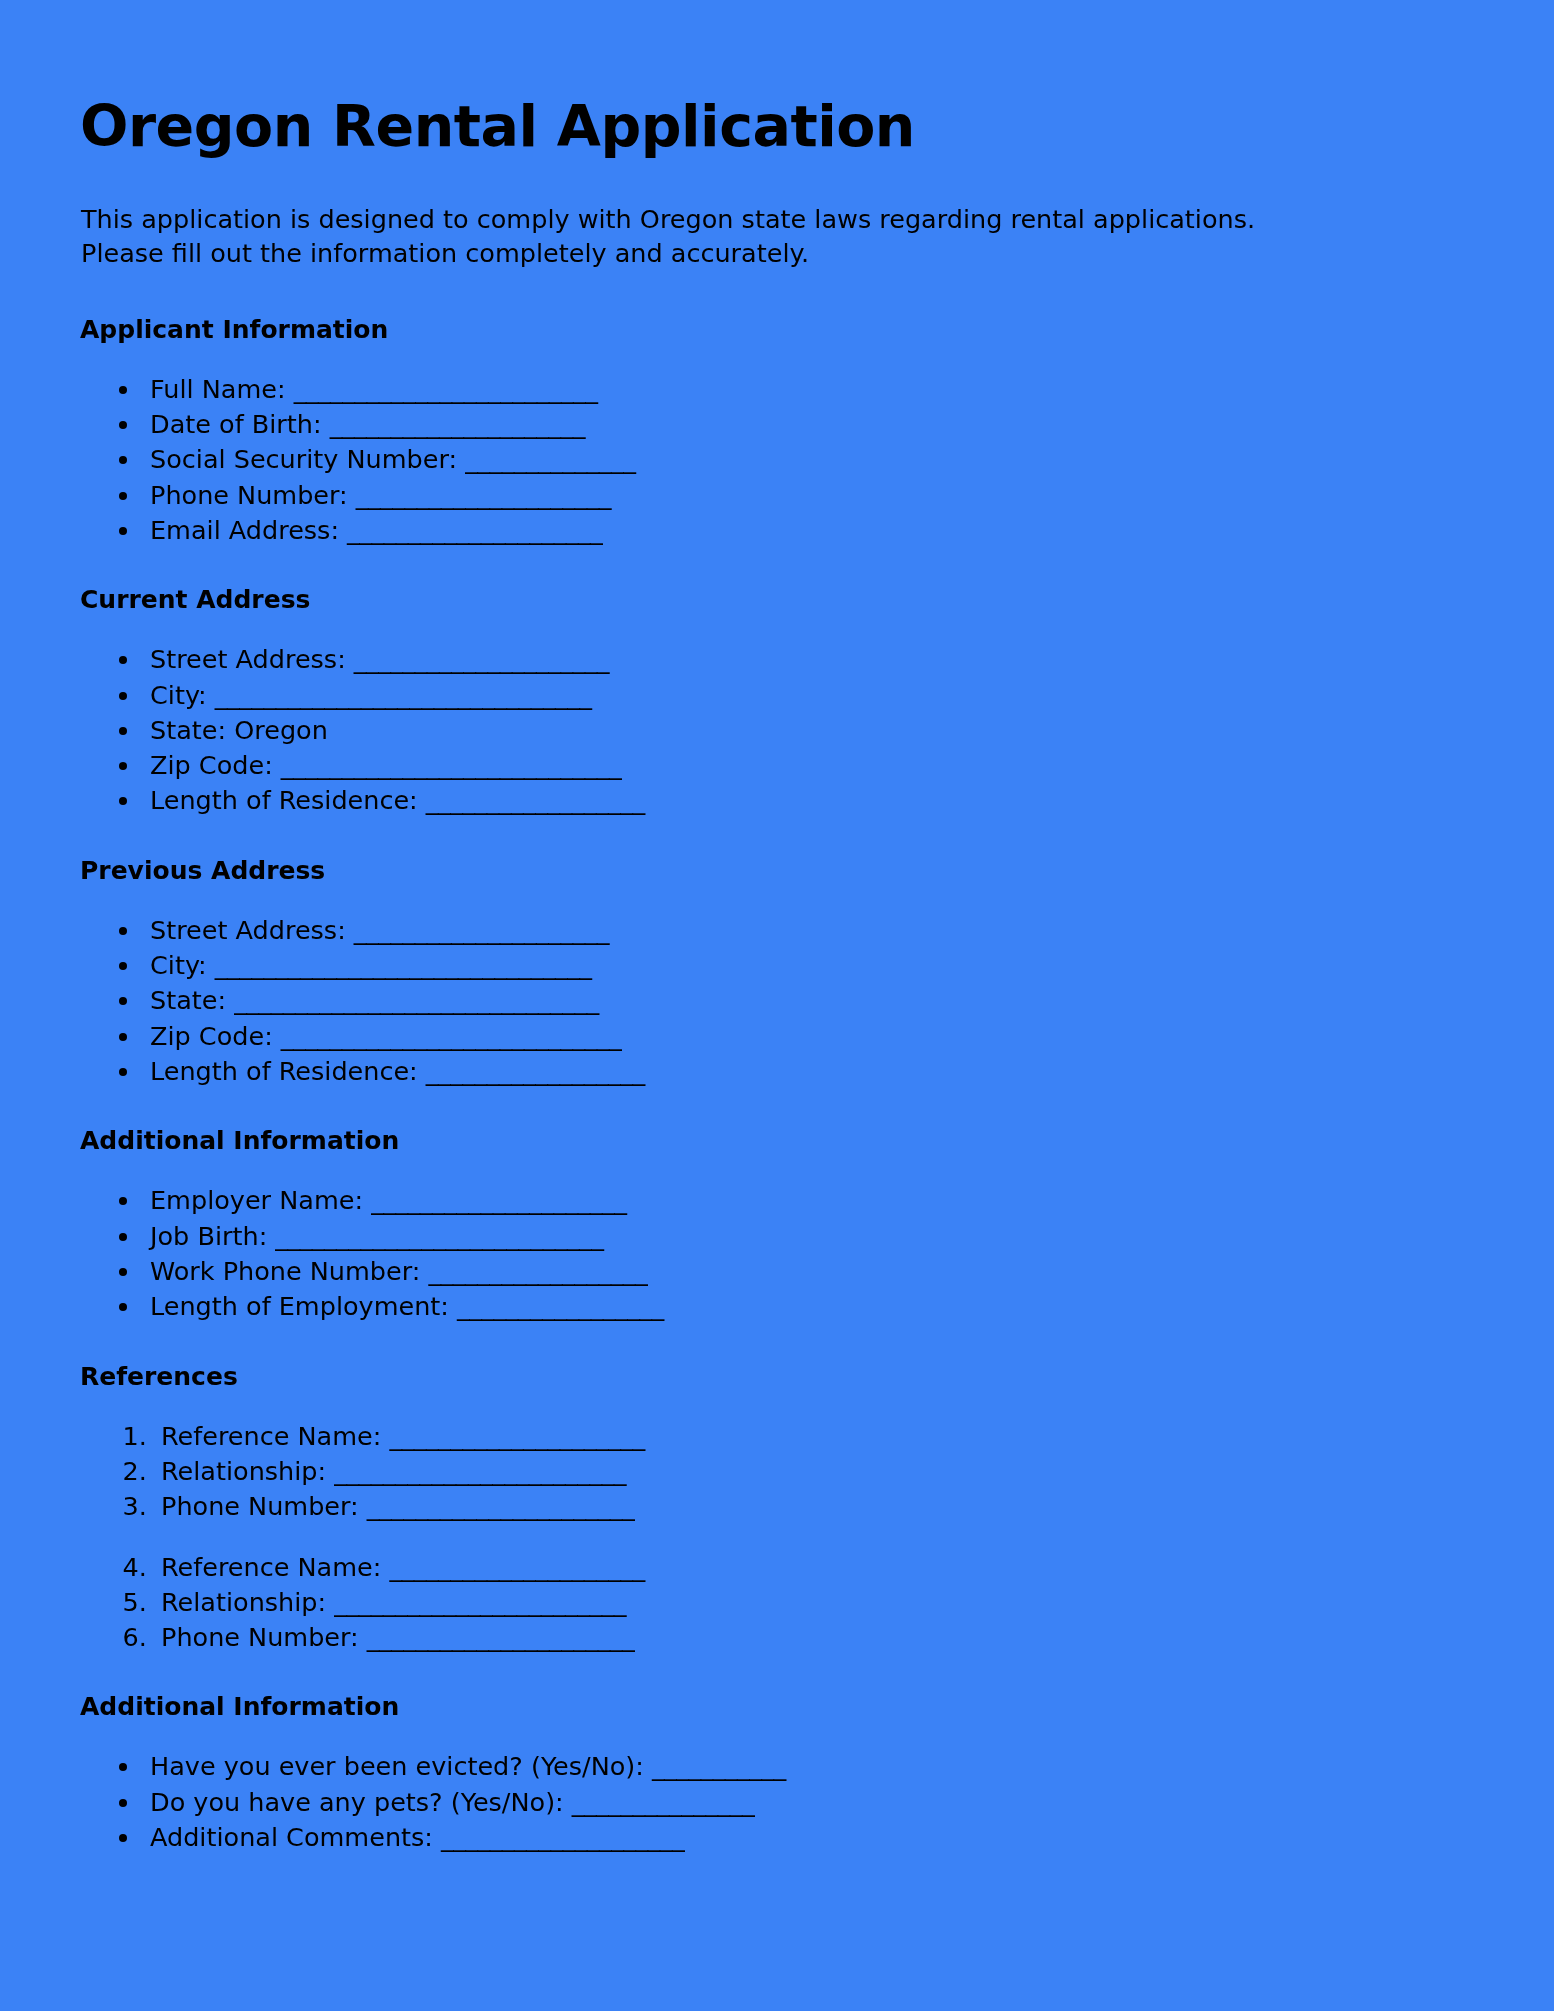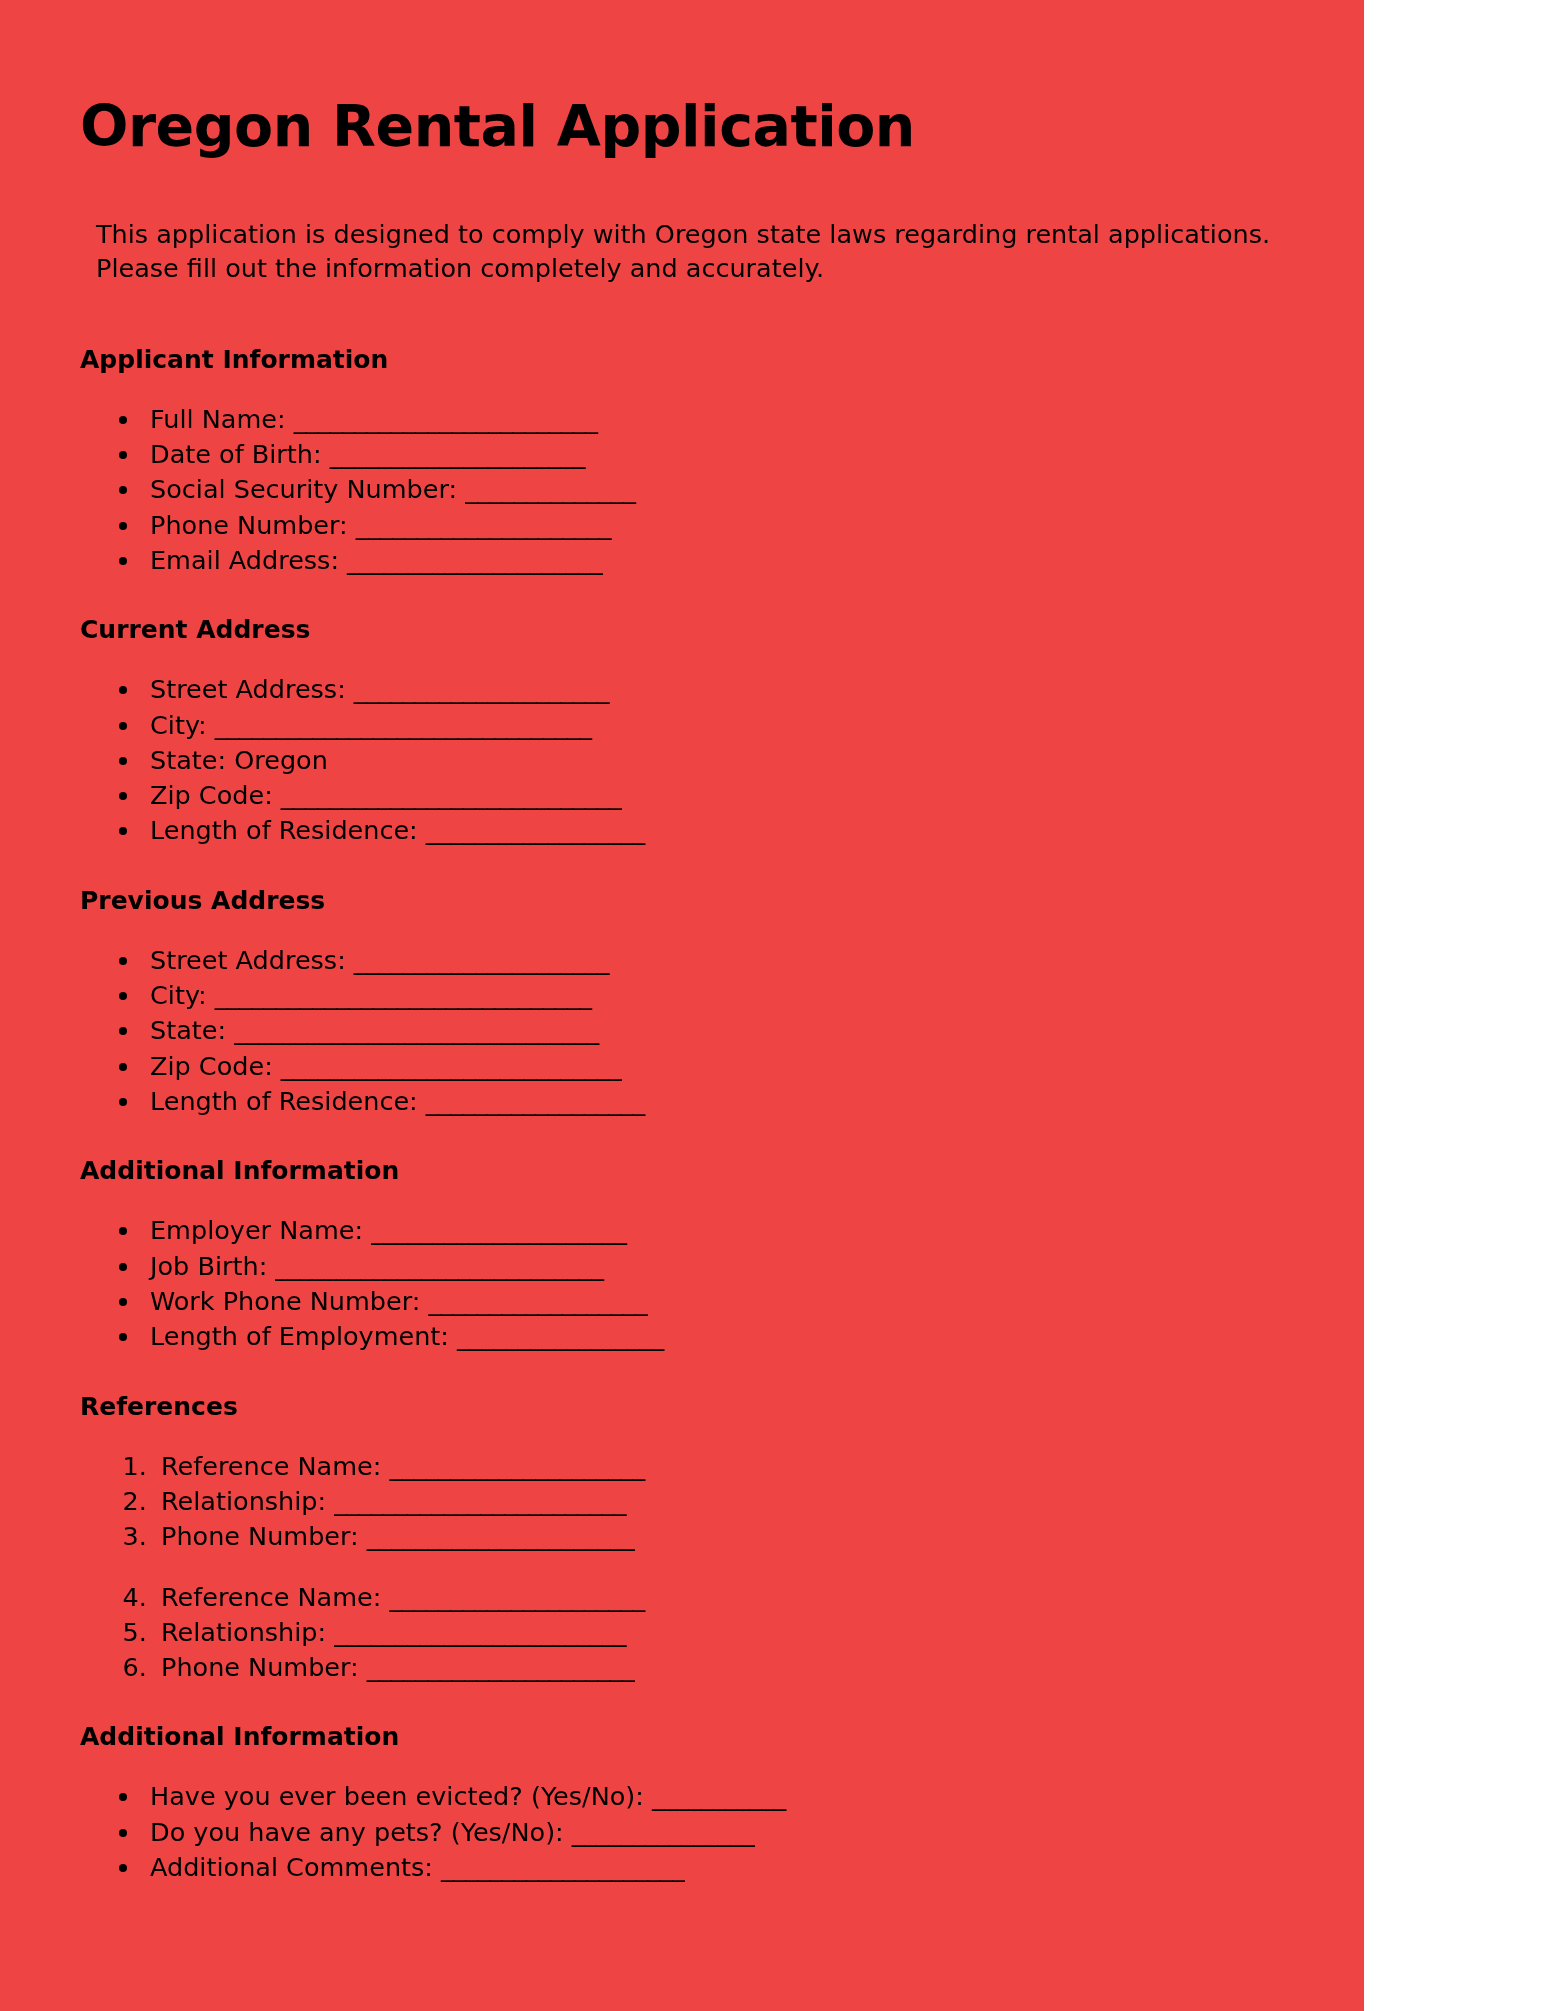--- a/index.html
+++ b/index.html
@@ -7,23 +7,23 @@
     margin: 0;
     padding: 0;
     background: #ffffff;
   }
   body {
     font-family: "DejaVu Sans", sans-serif;
     color: #000000;
   }
   .page {
     position: relative;
-    width: 1364px;
+    width: 1554px;
     height: 2011px;
-    background: #ef4444;
+    background: #3b82f6;
     box-sizing: border-box;
     overflow: hidden;
   }
   .content {
     position: absolute;
     left: 80px;
     top: 0;
     width: 1400px;
   }
   .doc-title {
@@ -31,21 +31,21 @@
     font-weight: bold;
     letter-spacing: -0.5px;
     margin: 0;
     padding-top: 97px;
     line-height: 1.05;
     color: #000;
   }
   .intro {
     font-size: 25.5px;
     line-height: 1.33;
-    margin: 16px;
+    margin: 1px;
     padding-top: 45px;
     width: 1185px;
     color: #000;
   }
   .section {
     margin: 0;
     padding: 0;
   }
   .section-heading {
     font-size: 25px;

